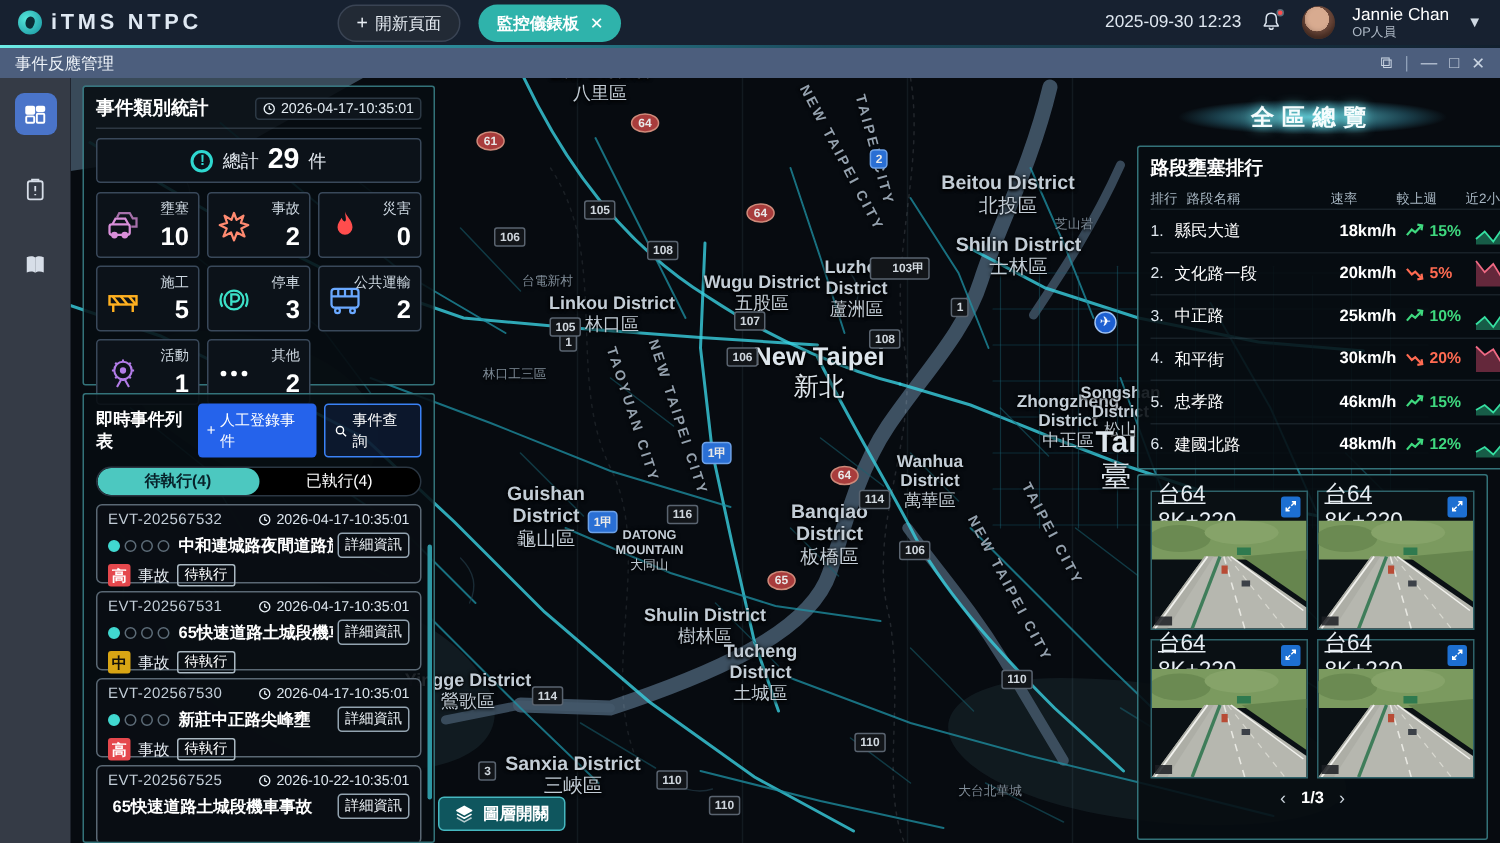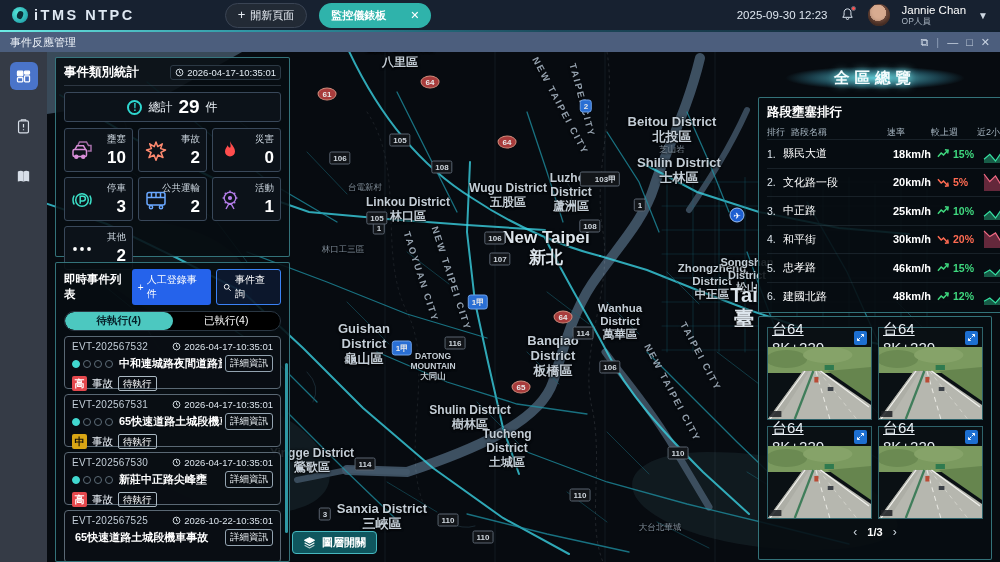--- a/index.html
+++ b/index.html
@@ -9,21 +9,21 @@
     display:flex; align-items:center; padding:0 12px; z-index:50; }
   .logo-wrap { display:flex; align-items:center; gap:6px; }
   .logo-icon { width:16px; height:16px; border-radius:50%;
     background:radial-gradient(circle at 35% 35%, #55e6da, #16929e); position:relative; }
   .logo-icon::after { content:""; position:absolute; left:5px; top:4px; width:6px; height:8px;
     background:#0b2d36; border-radius:50% 50% 40% 60%; transform:rotate(20deg); }
   .logo-text { color:#dfe8f2; font-size:14.5px; font-weight:bold; letter-spacing:2.5px; }
   .newpage-btn { margin-left:90px; display:flex; align-items:center; gap:5px; background:#222a35;
     border:1px solid #3a4454; border-radius:13px; color:#e8eef5; font-size:11px; padding:4px 12px; cursor:pointer; }
   .plus { font-size:13px; line-height:10px; }
-  .tab-pill { margin-left:12px; display:flex; align-items:center; gap:24px; background:#2fb3ab;
+  .tab-pill { margin-left:12px; display:flex; align-items:center; gap:7px; background:#2fb3ab;
     border-radius:13px; color:#fff; font-size:11px; font-weight:bold; padding:5px 12px; cursor:pointer; }
   .tab-pill .x { font-weight:bold; font-size:11px; }
   .topbar-right { margin-left:auto; display:flex; align-items:center; gap:12px; }
   .datetime { color:#dfe7f0; font-size:11.5px; }
   .bell { position:relative; width:16px; height:16px; cursor:pointer; }
   .bell svg { display:block; }
   .bell .dot { position:absolute; right:0px; top:-1px; width:5px; height:5px; border-radius:50%; background:#ff4d4d; }
   .avatar { width:22px; height:22px; border-radius:50%;
     background:radial-gradient(circle at 45% 40%, #d8ab90 0 45%, #6e4a3c 46% 100%);
     box-shadow:inset 0 -3px 4px rgba(30,15,10,.6); }
@@ -41,21 +41,21 @@
   .winctrl .sep { color:#8fa0b8; cursor:default; }
   .main { position:absolute; left:0; top:52px; width:1000px; height:510px; }
   .sidebar { position:absolute; left:0; top:0; width:47px; height:510px; background:#353b46; z-index:30;
     display:flex; flex-direction:column; align-items:center; padding-top:10px; gap:22px; }
   .side-btn { width:28px; height:28px; display:flex; align-items:center; justify-content:center;
     border-radius:6px; cursor:pointer; }
   .side-btn.active { background:#4a74c9; }
   .mapwrap { position:absolute; left:47px; top:0; width:953px; height:510px; background:#070b10; overflow:hidden; z-index:1; }
   .maplabel { position:absolute; transform:translate(-50%,0); text-align:center; color:#c3cdd6;
     font-weight:bold; white-space:pre-line; line-height:1.15; text-shadow:0 1px 2px #000,0 0 3px #000; z-index:3; pointer-events:none; }
-  .maplabel .zh { display:block; font-weight:bold; }
+  .maplabel .zh { display:block; font-weight:normal; }
   .maplabel.big { color:#dde5ec; }
   .citylabel { position:absolute; color:#94a1ae; font-size:9.5px; font-weight:bold; letter-spacing:2px;
     white-space:nowrap; text-shadow:0 1px 2px #000; z-index:3; pointer-events:none; }
   .poilabel { position:absolute; transform:translate(-50%,0); color:#7f8c98; font-size:8.5px;
     white-space:nowrap; text-shadow:0 1px 2px #000; z-index:3; pointer-events:none; }
   .shield { position:absolute; transform:translate(-50%,-50%); font-size:8px; font-weight:bold;
     color:#e8e8e8; text-align:center; z-index:3; pointer-events:none; }
   .shield.red { background:#a83c3c; border:1px solid #cf8a7a; border-radius:50%; padding:1px 4px; }
   .shield.blue { background:#2a6fd4; border:1px solid #6ea2e8; border-radius:3px; padding:1px 3px; }
   .shield.black { background:#121519; border:1px solid #5a6470; border-radius:2px; padding:1px 3px; color:#cfd6dd; }
@@ -313,39 +313,39 @@
 District<span class="zh">土城區</span></div>
         <div class="maplabel" style="left: 265px; top: 395px; font-size: 12px;">Yingge District<span class="zh">鶯歌區</span></div>
         <div class="maplabel" style="left: 335px; top: 450px; font-size: 13px;">Sanxia District<span class="zh">三峽區</span></div>
         <div class="citylabel" style="left: 493px; top: 3px; transform: rotate(62deg); transform-origin: left top;">NEW TAIPEI CITY</div>
         <div class="citylabel" style="left: 531px; top: 10px; transform: rotate(75deg); transform-origin: left top;">TAIPEI CITY</div>
         <div class="citylabel" style="left: 365px; top: 178px; transform: rotate(72deg); transform-origin: left top;">TAOYUAN CITY</div>
         <div class="citylabel" style="left: 393px; top: 173px; transform: rotate(72deg); transform-origin: left top;">NEW TAIPEI CITY</div>
         <div class="citylabel" style="left: 605px; top: 290px; transform: rotate(62deg); transform-origin: left top;">NEW TAIPEI CITY</div>
         <div class="citylabel" style="left: 641px; top: 268px; transform: rotate(62deg); transform-origin: left top;">TAIPEI CITY</div>
         <div class="poilabel" style="left: 318px; top: 130px;">台電新村</div>
-        <div class="poilabel" style="left: 625px; top: 92px;">芝山岩</div>
+        <div class="poilabel" style="left: 669px; top: 92px;">芝山岩</div>
         <div class="poilabel" style="left: 296px; top: 192px;">林口工三區</div>
         <div class="poilabel" style="left: 613px; top: 470px;">大台北華城</div>
         <div class="shield red" style="left: 280px; top: 42px;">61</div>
         <div class="shield red" style="left: 383px; top: 30px;">64</div>
         <div class="shield red" style="left: 460px; top: 90px;">64</div>
         <div class="shield red" style="left: 516px; top: 265px;">64</div>
         <div class="shield red" style="left: 474px; top: 335px;">65</div>
         <div class="shield blue" style="left: 539px; top: 54px;">2</div>
         <div class="shield blue" style="left: 355px; top: 296px;">1甲</div>
         <div class="shield blue" style="left: 431px; top: 250px;">1甲</div>
         <div class="shield black" style="left: 593px; top: 153px;">1</div>
         <div class="shield black" style="left: 332px; top: 176px;">1</div>
         <div class="shield black" style="left: 278px; top: 462px;">3</div>
         <div class="shield black" style="left: 353px; top: 88px;">105</div>
         <div class="shield black" style="left: 293px; top: 106px;">106</div>
         <div class="shield black" style="left: 395px; top: 115px;">108</div>
         <div class="shield black" style="left: 330px; top: 166px;">105</div>
-        <div class="shield black" style="left: 453px; top: 162px; margin-top: 45px;">107</div>
+        <div class="shield black" style="left: 453px; top: 162px;">107</div>
         <div class="shield black" style="left: 448px; top: 186px;">106</div>
         <div class="shield black" style="left: 543px; top: 174px;">108</div>
         <div class="shield black" style="left: 553px; top: 127px; padding-left: 14px;">103甲</div>
         <div class="shield black" style="left: 536px; top: 281px;">114</div>
         <div class="shield black" style="left: 408px; top: 291px;">116</div>
         <div class="shield black" style="left: 563px; top: 315px;">106</div>
         <div class="shield black" style="left: 318px; top: 412px;">114</div>
         <div class="shield black" style="left: 631px; top: 401px;">110</div>
         <div class="shield black" style="left: 533px; top: 443px;">110</div>
         <div class="shield black" style="left: 401px; top: 468px;">110</div>
@@ -421,20 +421,30 @@
             </svg></div>
     <div class="lab">事故</div>
     <div class="val">2</div>
         </div>
         <div class="stat-card">
           <div class="icon"><svg viewBox="0 0 24 24">
               <path d="M12 2 C12.5 5 17 7.8 17 12.5 A5 5 0 0 1 7 12.5 C7 10 8.6 8.2 9.8 6.2 C10.3 8.2 11.6 9.2 12.4 8.2 C13 7.2 12 4.2 12 2 Z" fill="#ff4d4d"></path>
             </svg></div>
     <div class="lab">災害</div>
     <div class="val">0</div>
+        </div>
+        <div class="stat-card">
+          <div class="icon"><svg viewBox="0 0 24 24">
+              <g stroke="#ffb020" stroke-width="1.6" fill="none">
+                <rect x="3" y="9.5" width="18" height="5.5"></rect>
+                <path d="M5.5 15 L5.5 20 M18.5 15 L18.5 20 M5 9.5 L9.5 15 M10.5 9.5 L15 15 M16 9.5 L20.5 15"></path>
+              </g>
+            </svg></div>
+    <div class="lab">施工</div>
+    <div class="val">5</div>
         </div>
         <div class="stat-card">
           <div class="icon"><svg viewBox="0 0 24 24">
               <g fill="none" stroke="#3ce0c8" stroke-width="1.5">
                 <circle cx="12" cy="12" r="6.3"></circle>
                 <path d="M10.2 15.8 L10.2 8.2 L13 8.2 A2.4 2.4 0 0 1 13 13 L10.2 13"></path>
                 <path d="M4.2 7.5 A9.5 9.5 0 0 0 4.2 16.5 M19.8 7.5 A9.5 9.5 0 0 1 19.8 16.5"></path>
               </g>
             </svg></div>
     <div class="lab">停車</div>

